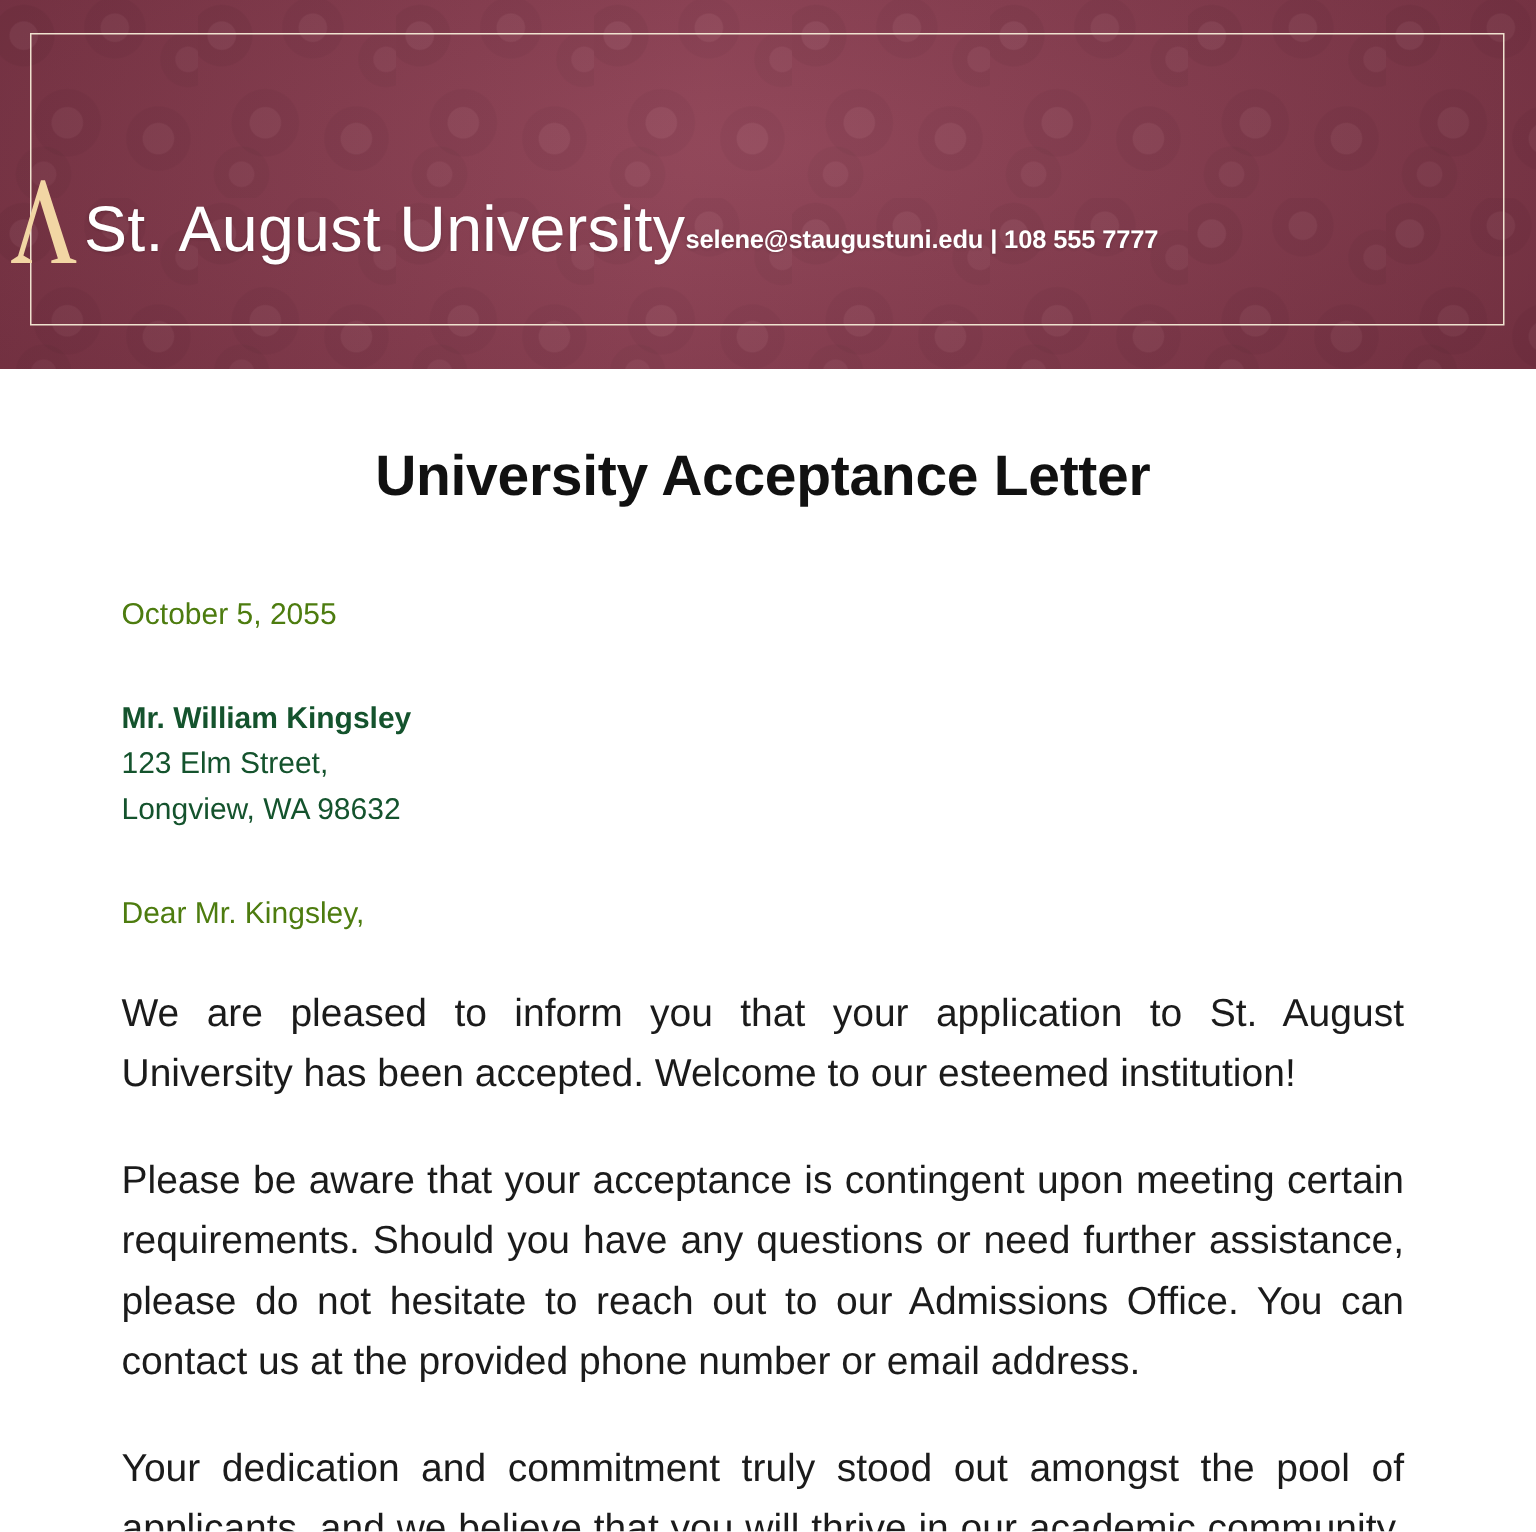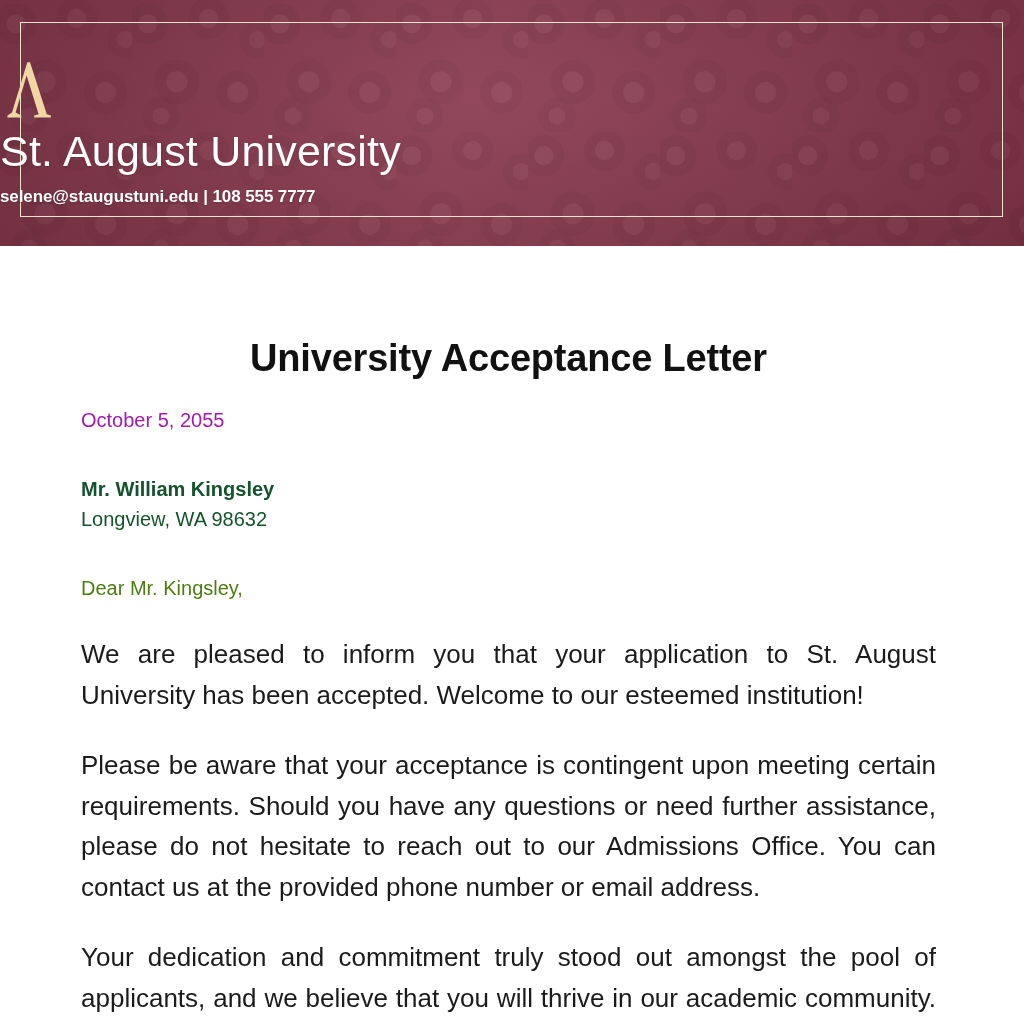--- a/index.html
+++ b/index.html
@@ -63,21 +63,22 @@
     height: 195px;
     border: 1.5px solid #efe2cf;
     box-sizing: border-box;
     pointer-events: none;
   }
 
   .letterhead-inner {
     position: absolute;
     inset: 0;
     display: flex;
-    flex-direction: column;
+    flex-direction: row;
+    align-items: center;
     justify-content: flex-start;
     padding-top: 60px;
     box-sizing: border-box;
   }
 
   .logo-mark {
     display: block;
     width: 56px;
     height: 62px;
     margin: 0 0 8px 0;
@@ -106,33 +107,33 @@
   }
 
   
   .doc-body {
     position: relative;
     padding: 0 88px 0 81px;
   }
 
   .doc-title {
     margin: 0;
-    padding-top: 92px;
+    padding-top: 52px;
     text-align: center;
     color: #111111;
     font-family: "Liberation Sans", sans-serif;
     font-size: 38px;
     font-weight: bold;
     letter-spacing: -0.2px;
     line-height: 1.1;
   }
 
   .letter-date {
-    margin-top: 25px;
-    color: #a21caf;
+    margin-top: 55px;
+    color: #4d7c0f;
     font-size: 20px;
     line-height: 1.55;
   }
 
   .recipient {
     margin-top: 38px;
     color: #14532d;
     font-size: 20px;
     line-height: 1.53;
   }
@@ -180,20 +181,21 @@
   </header>
 
   <main class="doc-body">
 
     <h1 class="doc-title">University Acceptance Letter</h1>
 
     <div class="letter-date">October 5, 2055</div>
 
     <div class="recipient">
       <span class="recipient-name">Mr. William Kingsley</span>
+      <span class="recipient-line">123 Elm Street,</span>
       <span class="recipient-line">Longview, WA 98632</span>
     </div>
 
     <div class="salutation">Dear Mr. Kingsley,</div>
 
     <p class="letter-para">We are pleased to inform you that your application to St. August University has been accepted. Welcome to our esteemed institution!</p>
     <p class="letter-para">Please be aware that your acceptance is contingent upon meeting certain requirements. Should you have any questions or need further assistance, please do not hesitate to reach out to our Admissions Office. You can contact us at the provided phone number or email address.</p>
     <p class="letter-para">Your dedication and commitment truly stood out amongst the pool of applicants, and we believe that you will thrive in our academic community. We are confident that you will make valuable contributions to our university.</p>
 
   </main>

